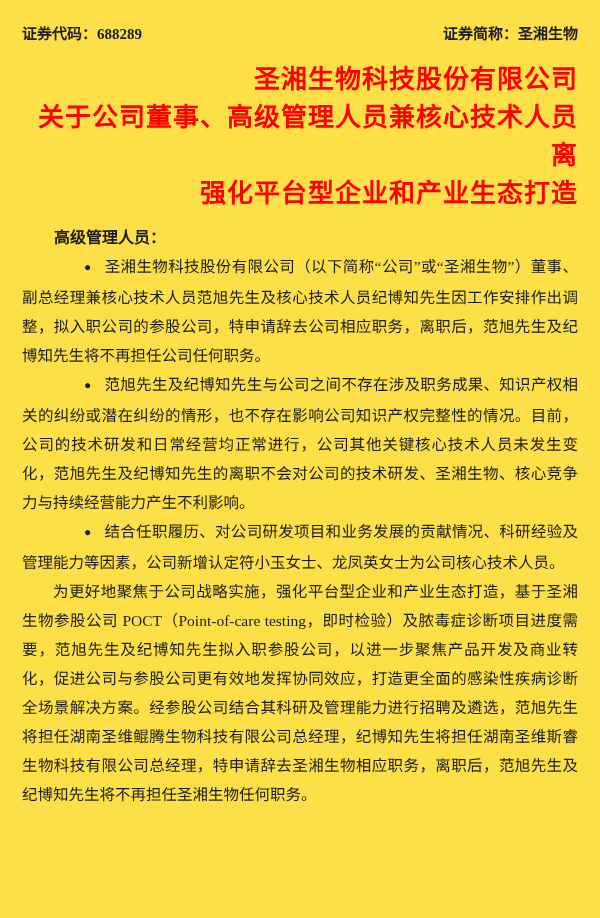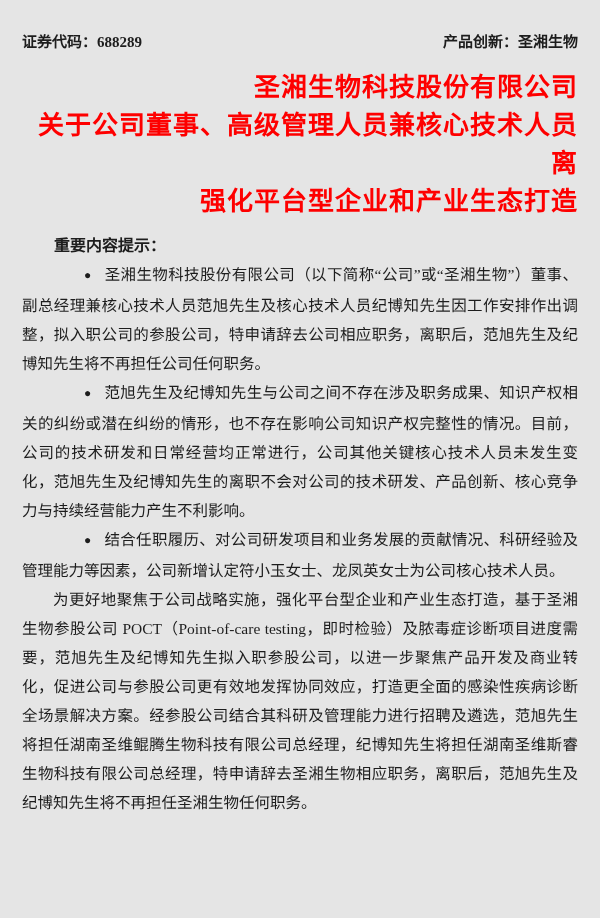--- a/index.html
+++ b/index.html
@@ -5,23 +5,23 @@
   html, body {
     margin: 0;
     padding: 0;
     background: #ffffff;
   }
   .page {
     position: relative;
     width: 600px;
     height: 918px;
     margin: 0 auto;
-    background: #e5e5e5;
+    background: #fde047;
     box-sizing: border-box;
-    padding: 33px 22px 0 22px;
+    padding: 25px 22px 0 22px;
     overflow: hidden;
     color: #1d1d1d;
     font-family: "Liberation Serif", "DejaVu Serif", serif;
   }
   .doc-header {
     display: flex;
     justify-content: space-between;
     align-items: baseline;
     font-weight: bold;
     font-size: 15px;
@@ -82,34 +82,34 @@
     text-indent: 2em;
   }
 </style>
 </head>
 <body>
 
 <div class="page">
 
   <div class="doc-header">
     <span>证券代码：688289</span>
-    <span>产品创新：圣湘生物</span>
+    <span>证券简称：圣湘生物</span>
   </div>
 
   <div class="doc-title">
     <div>圣湘生物科技股份有限公司</div>
     <div>关于公司董事、高级管理人员兼核心技术人员离</div>
     <div>强化平台型企业和产业生态打造</div>
   </div>
 
 
-  <div class="notice-heading">重要内容提示：</div>
+  <div class="notice-heading">高级管理人员：</div>
 
   <p class="body-para"><span class="bullet-marker">●</span><span>圣湘生物科技股份有限公司（以下简称“公司”或“圣湘生物”）董事、副总经理兼核心技术人员范旭先生及核心技术人员纪博知先生因工作安排作出调整，拟入职公司的参股公司，特申请辞去公司相应职务，离职后，范旭先生及纪博知先生将不再担任公司任何职务。</span></p>
 
-  <p class="body-para"><span class="bullet-marker">●</span><span>范旭先生及纪博知先生与公司之间不存在涉及职务成果、知识产权相关的纠纷或潜在纠纷的情形，也不存在影响公司知识产权完整性的情况。目前，公司的技术研发和日常经营均正常进行，公司其他关键核心技术人员未发生变化，范旭先生及纪博知先生的离职不会对公司的技术研发、产品创新、核心竞争力与持续经营能力产生不利影响。</span></p>
+  <p class="body-para"><span class="bullet-marker">●</span><span>范旭先生及纪博知先生与公司之间不存在涉及职务成果、知识产权相关的纠纷或潜在纠纷的情形，也不存在影响公司知识产权完整性的情况。目前，公司的技术研发和日常经营均正常进行，公司其他关键核心技术人员未发生变化，范旭先生及纪博知先生的离职不会对公司的技术研发、圣湘生物、核心竞争力与持续经营能力产生不利影响。</span></p>
 
   <p class="body-para"><span class="bullet-marker">●</span><span>结合任职履历、对公司研发项目和业务发展的贡献情况、科研经验及管理能力等因素，公司新增认定符小玉女士、龙凤英女士为公司核心技术人员。</span></p>
 
 
   <p class="body-para">为更好地聚焦于公司战略实施，强化平台型企业和产业生态打造，基于圣湘生物参股公司 POCT（Point-of-care testing，即时检验）及脓毒症诊断项目进度需要，范旭先生及纪博知先生拟入职参股公司，以进一步聚焦产品开发及商业转化，促进公司与参股公司更有效地发挥协同效应，打造更全面的感染性疾病诊断全场景解决方案。经参股公司结合其科研及管理能力进行招聘及遴选，范旭先生将担任湖南圣维鲲腾生物科技有限公司总经理，纪博知先生将担任湖南圣维斯睿生物科技有限公司总经理，特申请辞去圣湘生物相应职务，离职后，范旭先生及纪博知先生将不再担任圣湘生物任何职务。</p>
 
 </div>
 
 </body></html>

